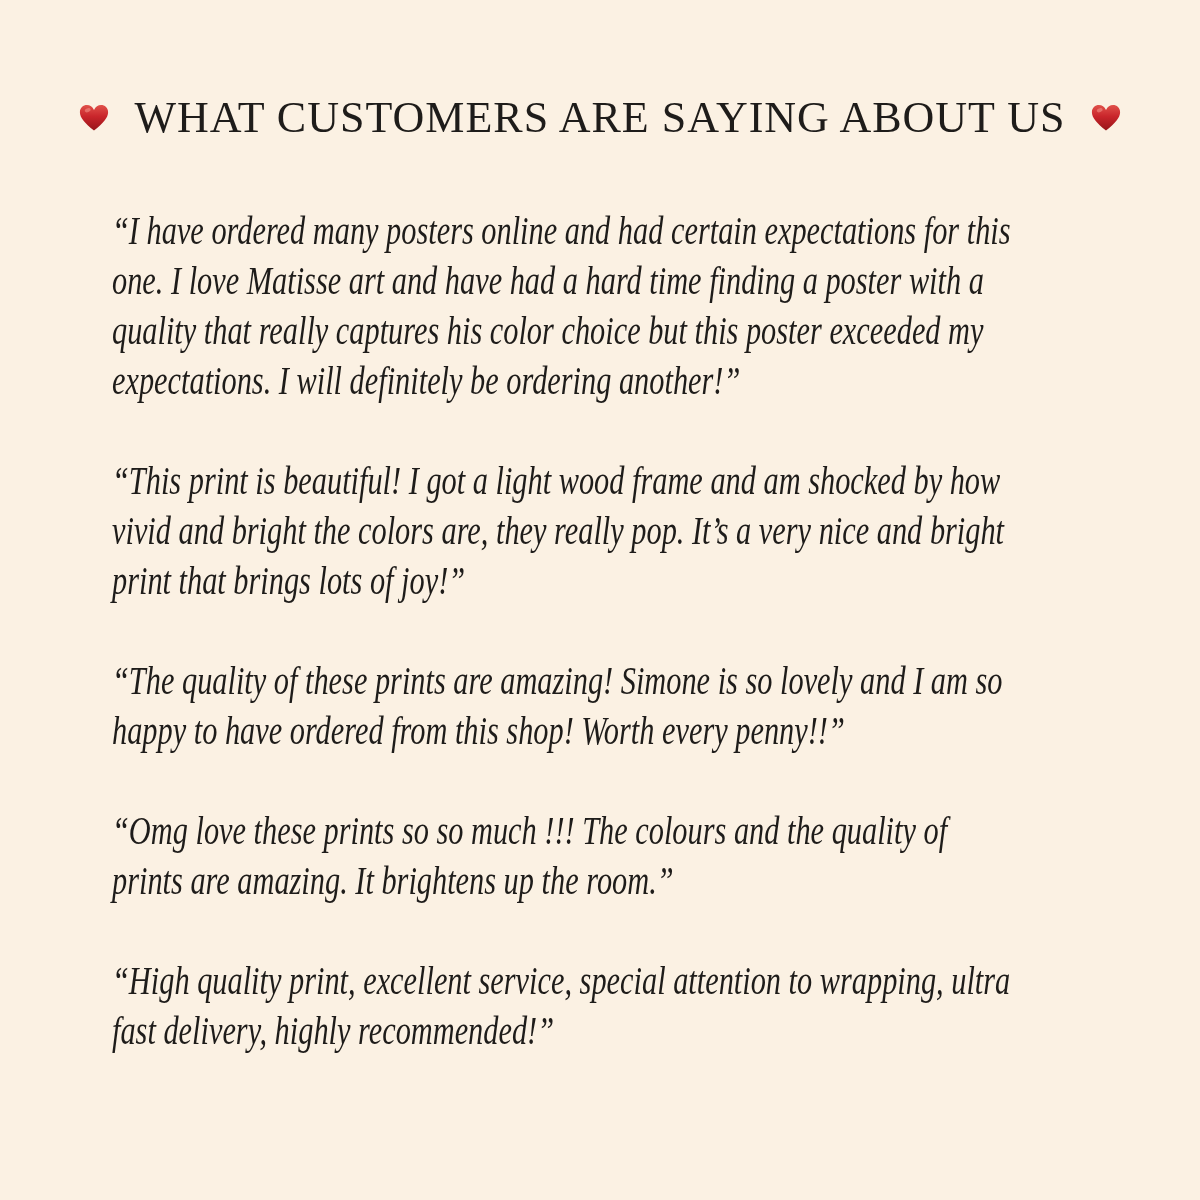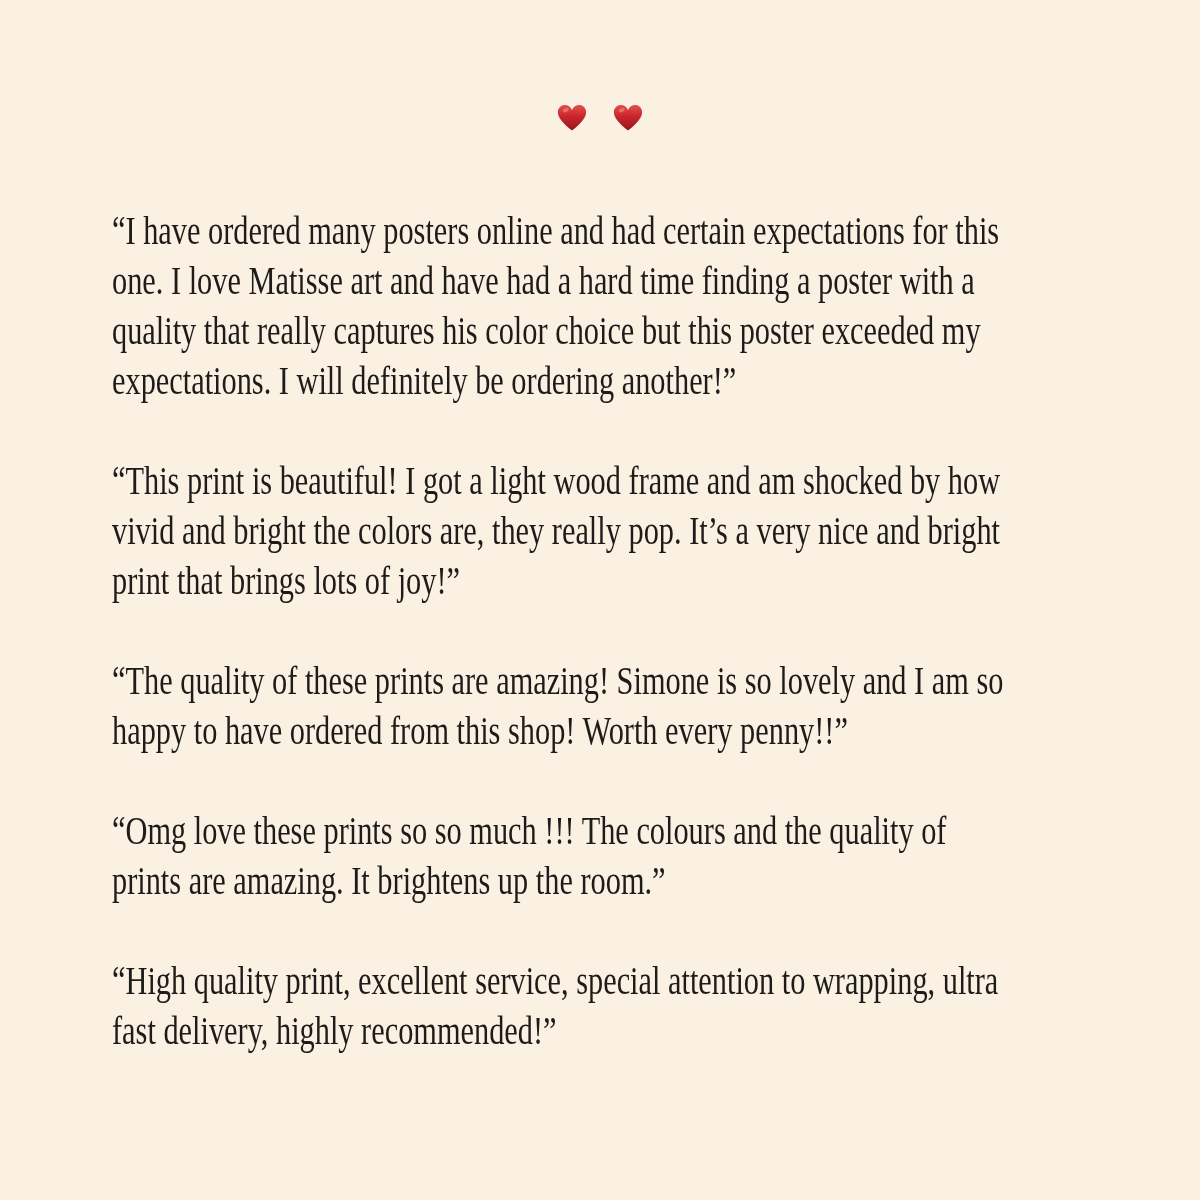--- a/index.html
+++ b/index.html
@@ -29,20 +29,21 @@
     line-height: 52px;
     letter-spacing: 1px;
     color: #1e1c1a;
     white-space: nowrap;
     font-weight: 400;
   }
   .heart { display: block; }
   .quotes {
     padding-left: 112px;
     padding-right: 12px;
+    font-style: italic;
   }
   .quote {
     width: 1460px;              
     font-size: 41px;
     line-height: 50px;
     color: #1e1c1a;
     white-space: pre-line;      
     transform: scaleX(0.74);    
     transform-origin: 0 0;
     margin-bottom: 50px;
@@ -63,20 +64,21 @@
       </linearGradient>
     </defs>
   </svg>
 
   <div class="header">
     <svg class="heart" viewBox="0 0 100 92" width="30" height="28">
       <path d="M50 88 C20 64 3 45 3 27 C3 12 14 3 26.5 3 C36.5 3 45 9 50 19.5 C55 9 63.5 3 73.5 3 C86 3 97 12 97 27 C97 45 80 64 50 88 Z" fill="url(#heart-grad)"></path>
       <ellipse cx="29" cy="20" rx="10" ry="6.5" fill="#f4978e" opacity="0.55" transform="rotate(-22 29 20)"></ellipse>
     </svg>
 
+    <h1 class="title">WHAT CUSTOMERS ARE SAYING ABOUT US</h1>
 
     <svg class="heart" viewBox="0 0 100 92" width="30" height="28">
       <path d="M50 88 C20 64 3 45 3 27 C3 12 14 3 26.5 3 C36.5 3 45 9 50 19.5 C55 9 63.5 3 73.5 3 C86 3 97 12 97 27 C97 45 80 64 50 88 Z" fill="url(#heart-grad)"></path>
       <ellipse cx="29" cy="20" rx="10" ry="6.5" fill="#f4978e" opacity="0.55" transform="rotate(-22 29 20)"></ellipse>
     </svg>
   </div>
 
   <div class="quotes">
     <div class="quote">“I have ordered many posters online and had certain expectations for this
 one. I love Matisse art and have had a hard time finding a poster with a

